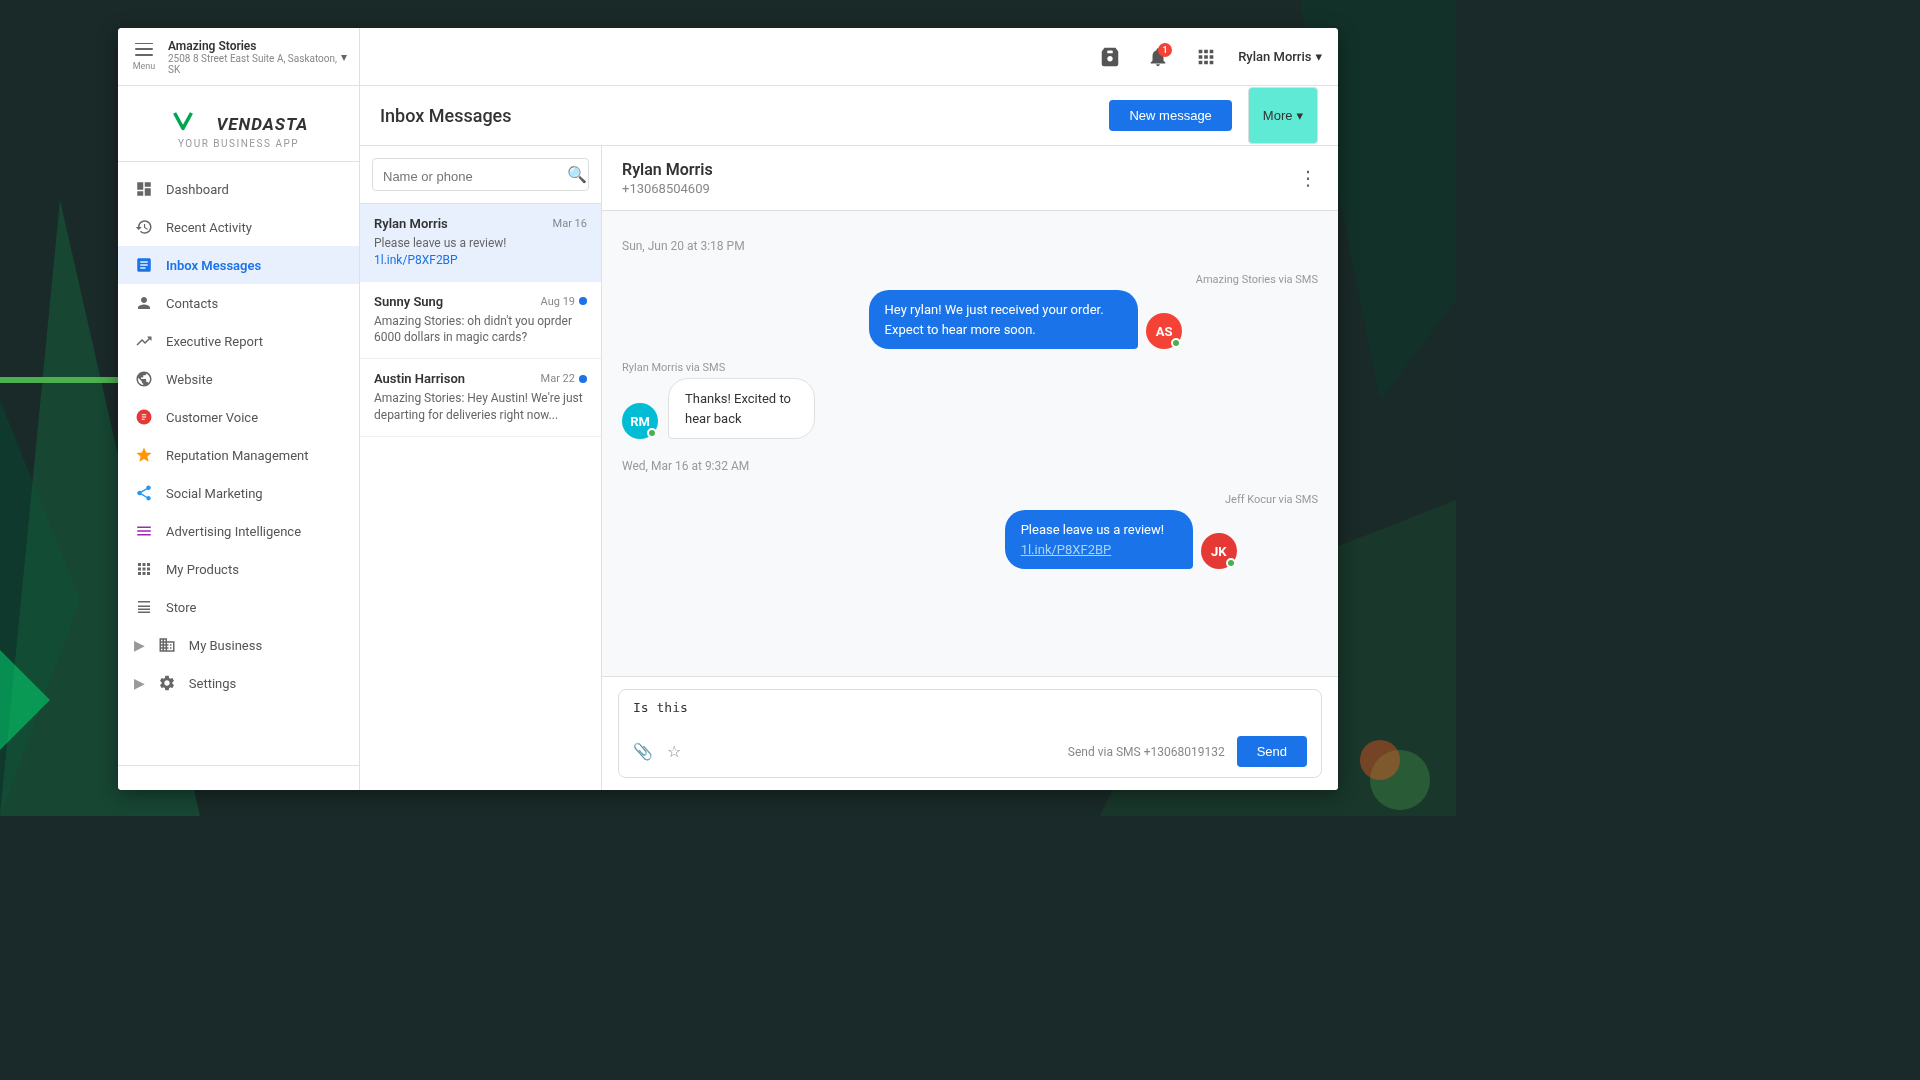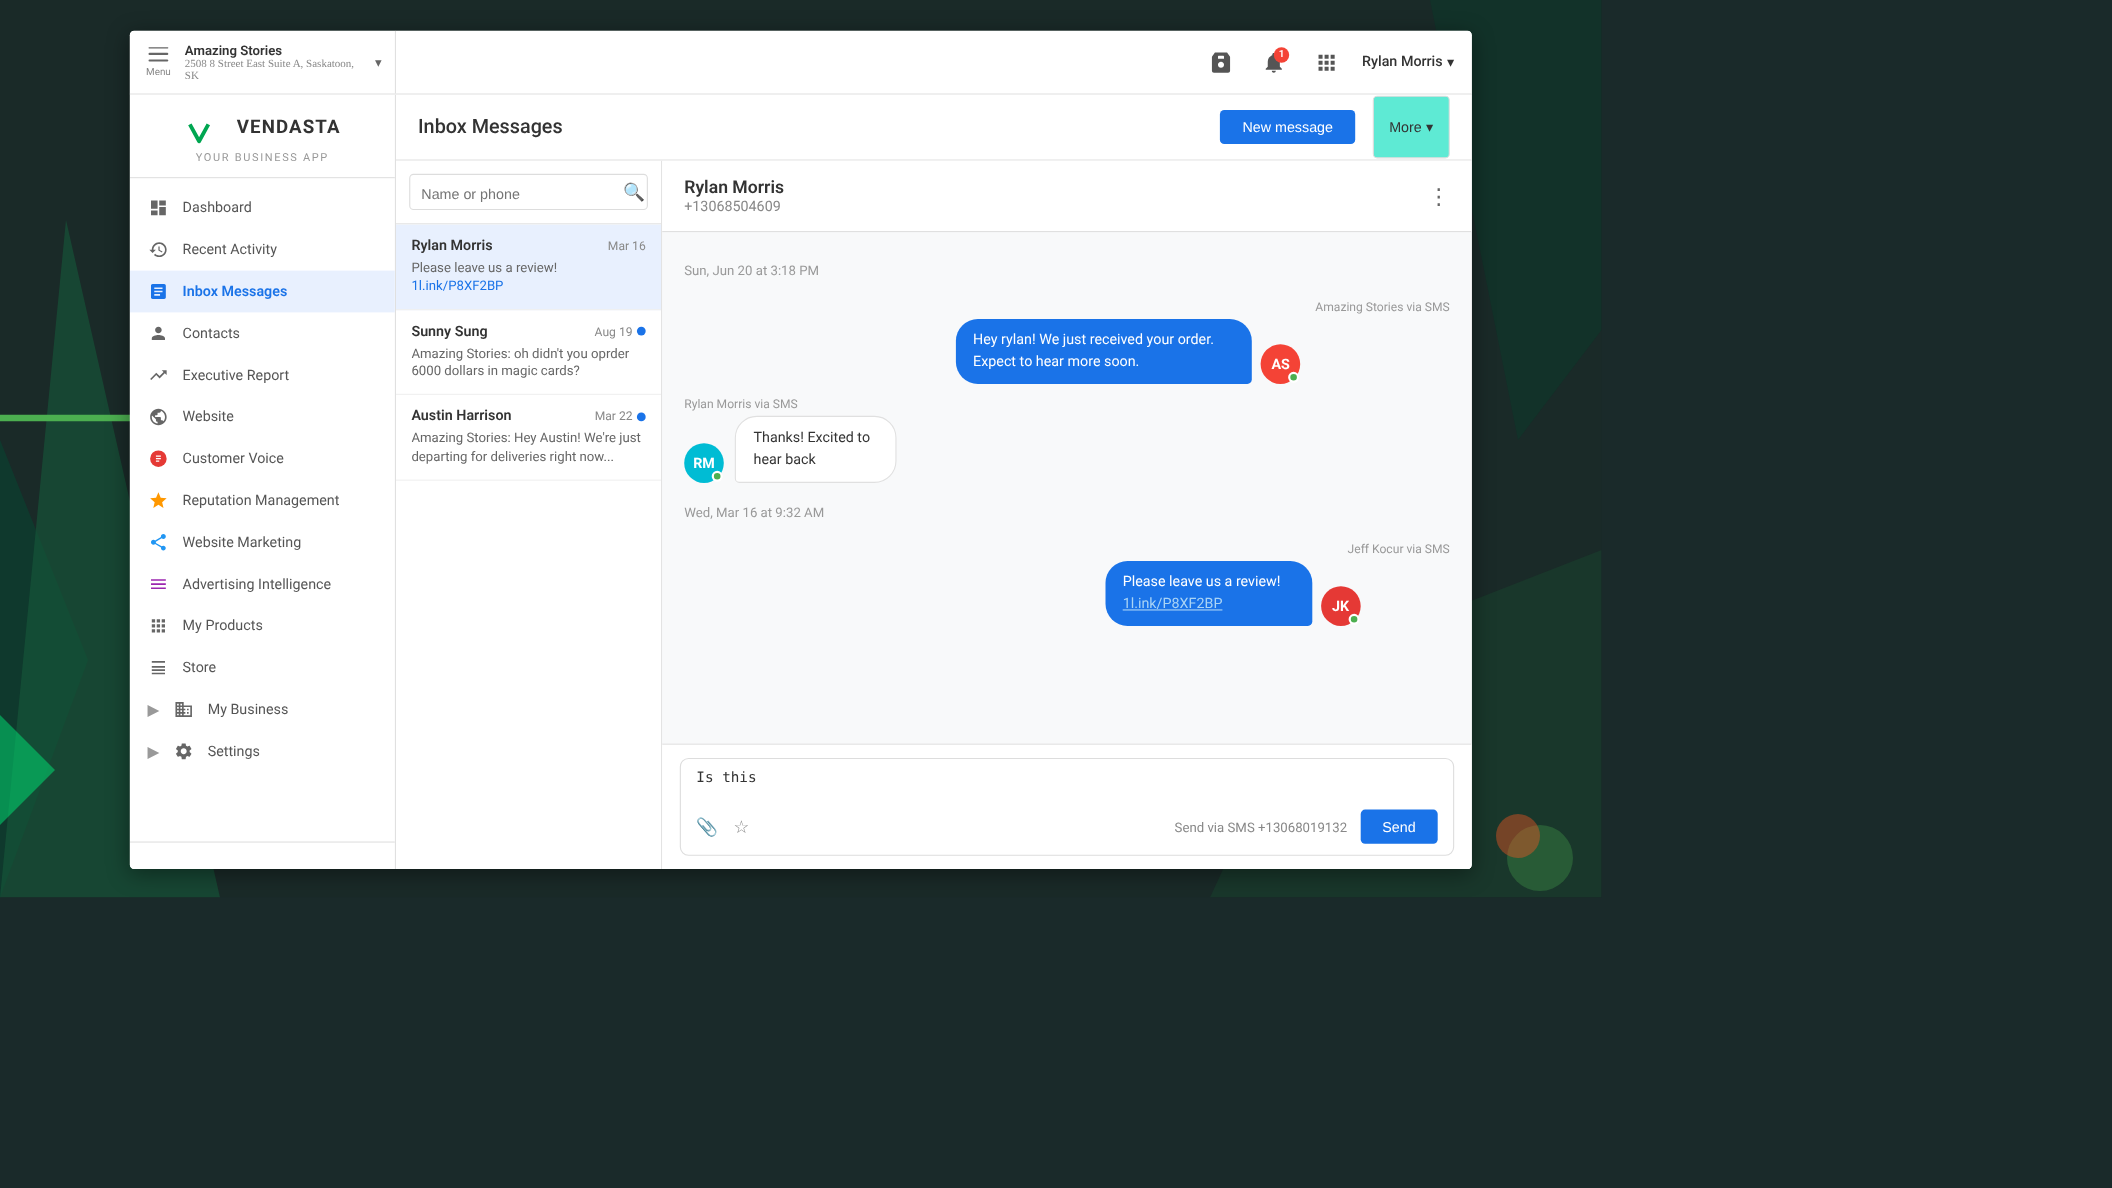--- a/index.html
+++ b/index.html
@@ -11,21 +11,21 @@
     
     .app-container { position: absolute; top: 28px; left: 118px; width: 1220px; height: 762px; background: #fff; border-radius: 4px; overflow: hidden; display: flex; flex-direction: column; z-index: 10; box-shadow: 0 4px 20px rgba(0,0,0,0.4); }
 
     
     .top-bar { height: 58px; background: #fff; border-bottom: 1px solid #e0e0e0; display: flex; align-items: center; padding: 0 0 0 0; flex-shrink: 0; }
     .top-bar-left { display: flex; align-items: center; width: 242px; padding: 0 12px; border-right: 1px solid #e0e0e0; height: 100%; }
     .menu-icon { width: 28px; height: 28px; display: flex; flex-direction: column; justify-content: center; align-items: center; gap: 4px; margin-right: 10px; cursor: pointer; }
     .menu-line { width: 18px; height: 2px; background: #666; border-radius: 1px; }
     .business-info { flex: 1; }
     .business-name { font-size: 12px; font-weight: 600; color: #333; }
-    .business-addr { font-size: 10px; color: #888; font-family: Liberation Serif, serif; }
+    .business-addr { font-size: 10px; color: #888; }
     .dropdown-arrow { color: #666; font-size: 12px; margin-left: 4px; }
 
     .top-bar-right { flex: 1; display: flex; align-items: center; justify-content: flex-end; padding: 0 16px; gap: 16px; }
     .top-icon { width: 32px; height: 32px; display: flex; align-items: center; justify-content: center; cursor: pointer; position: relative; color: #555; font-size: 18px; }
     .badge { position: absolute; top: 2px; right: 2px; background: #f44336; color: #fff; font-size: 9px; border-radius: 50%; width: 14px; height: 14px; display: flex; align-items: center; justify-content: center; font-weight: 600; }
     .user-name { font-size: 13px; color: #333; font-weight: 500; cursor: pointer; display: flex; align-items: center; gap: 4px; }
 
     
     .main-layout { display: flex; flex: 1; overflow: hidden; }
 
@@ -158,21 +158,21 @@
         <span>▾</span>
       </div>
     </div>
   </div>
 
   <div class="main-layout">
 
     <div class="sidebar">
       <div class="sidebar-logo">
 
-        <div style="display:flex;align-items:flex-start;gap:20px;">
+        <div style="display:flex;align-items:flex-end;gap:20px;font-style:italic;">
           <svg width="28" height="28" viewBox="0 0 40 40">
             <rect width="40" height="40" rx="4" fill="#fff"></rect>
             <path d="M8 10 L20 32 L32 10" fill="none" stroke="#00a651" stroke-width="5" stroke-linejoin="round"></path>
           </svg>
           <span style="font-size:17px;font-weight:700;color:#333;letter-spacing:1px;">VENDASTA</span>
         </div>
         <div class="logo-text">YOUR BUSINESS APP</div>
       </div>
 
       <div class="sidebar-nav">
@@ -251,21 +251,21 @@
           </div>
           <span>Reputation Management</span>
         </div>
 
         <div class="nav-item">
           <div class="nav-icon">
             <svg width="18" height="18" viewBox="0 0 24 24" fill="#2196f3">
                 <path d="M18 16.08c-.76 0-1.44.3-1.96.77L8.91 12.7c.05-.23.09-.46.09-.7s-.04-.47-.09-.7l7.05-4.11c.54.5 1.25.81 2.04.81 1.66 0 3-1.34 3-3s-1.34-3-3-3-3 1.34-3 3c0 .24.04.47.09.7L8.04 9.81C7.5 9.31 6.79 9 6 9c-1.66 0-3 1.34-3 3s1.34 3 3 3c.79 0 1.5-.31 2.04-.81l7.12 4.16c-.05.21-.08.43-.08.65 0 1.61 1.31 2.92 2.92 2.92 1.61 0 2.92-1.31 2.92-2.92s-1.31-2.92-2.92-2.92z"></path>
               </svg>
           </div>
-          <span>Website Marketing</span>
+          <span>Social Marketing</span>
         </div>
 
         <div class="nav-item">
           <div class="nav-icon">
             <svg width="18" height="18" viewBox="0 0 24 24" fill="#9c27b0">
                 <path d="M3 18h18v-2H3v2zm0-5h18v-2H3v2zm0-7v2h18V6H3z"></path>
               </svg>
           </div>
           <span>Advertising Intelligence</span>
         </div>

